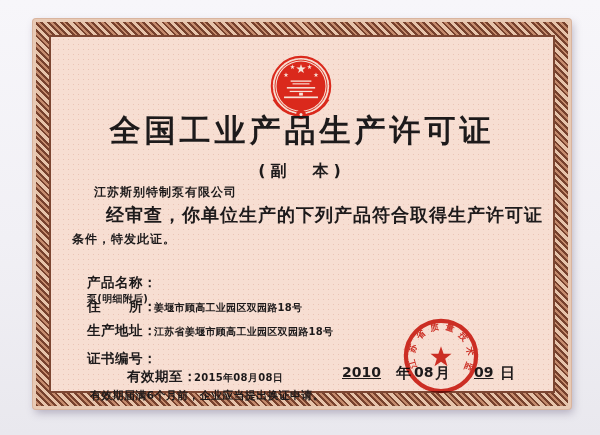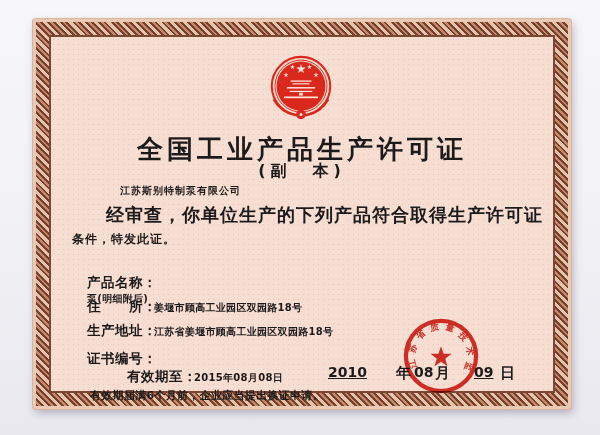--- a/index.html
+++ b/index.html
@@ -31,51 +31,51 @@
     background-image: radial-gradient(circle, rgba(226,176,157,.55) 0.8px, transparent 1px);
     background-size: 5px 5px;
   }
   .content { position: absolute; inset: 0; color: #1d1a1b; }
 
   
   .emblem { position: absolute; left: 232px; top: 30px; width: 66px; height: 72px; }
 
   
   .title {
-    position: absolute; left: 0; right: 0; top: 110px;
-    text-align: center; font-size: 26px; font-weight: bold;
+    position: absolute; left: 0; right: 0; top: 88px;
+    text-align: center; font-size: 31px; font-weight: bold;
     letter-spacing: 4px; white-space: nowrap;
   }
   .subtitle {
     position: absolute; left: 0; right: 0; top: 139px;
     text-align: center; font-size: 16px; font-weight: bold; letter-spacing: 5px;
   }
 
   
-  .company { position: absolute; left: 58px; top: 162px; font-size: 10px; font-weight: bold; letter-spacing: 1px; margin-left: 26px; }
+  .company { position: absolute; left: 58px; top: 162px; font-size: 12px; font-weight: bold; letter-spacing: 1px; }
   .stmt1 { position: absolute; left: 70px; top: 181px; font-size: 18px; font-weight: bold; letter-spacing: 1px; white-space: nowrap; }
   .stmt2 { position: absolute; left: 36px; top: 209px; font-size: 12px; font-weight: bold; letter-spacing: 1px; }
 
   
   .row { position: absolute; left: 51px; display: flex; align-items: baseline; white-space: nowrap; }
   .row .lbl { font-size: 13.5px; font-weight: bold; width: 67px; flex: 0 0 auto; letter-spacing: 0.5px; }
   .row .val { font-size: 10px; font-weight: bold; letter-spacing: 0.3px; }
   .row-product   { top: 252px; flex-direction: column; }
   .row-residence { top: 276px; }
   .row-prodaddr  { top: 300px; }
   .row-certno    { top: 328px; }
   .row-validity  { top: 346px; margin-left: 40px; }
 
   .footnote { position: absolute; left: 54px; top: 366px; font-size: 11px; font-weight: bold; letter-spacing: 0.3px; }
 
   
   .d { position: absolute; top: 342px; font-weight: bold; }
   .d-num { font-size: 14px; }
   .d-unit { font-size: 15px; }
-  .d-year  { left: 292px; text-decoration: underline; }
+  .d-year  { left: 306px; text-decoration: underline; }
   .d-yu    { left: 360px; }
   .d-month { left: 378px; }
   .d-mu    { left: 399px; }
   .d-day   { left: 438px; text-decoration: underline; }
   .d-du    { left: 464px; }
 
   
   .seal {
     position: absolute; left: 366px; top: 295px; width: 78px; height: 78px;
     mix-blend-mode: multiply; opacity: 0.92;

